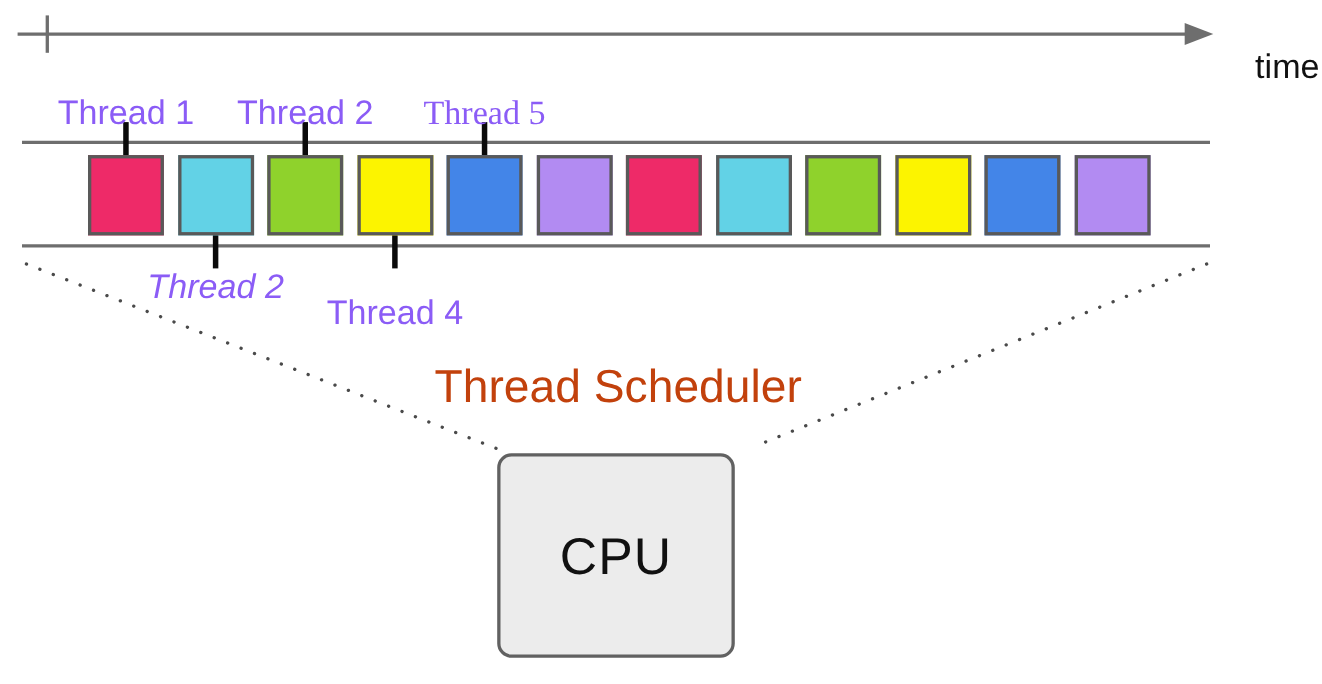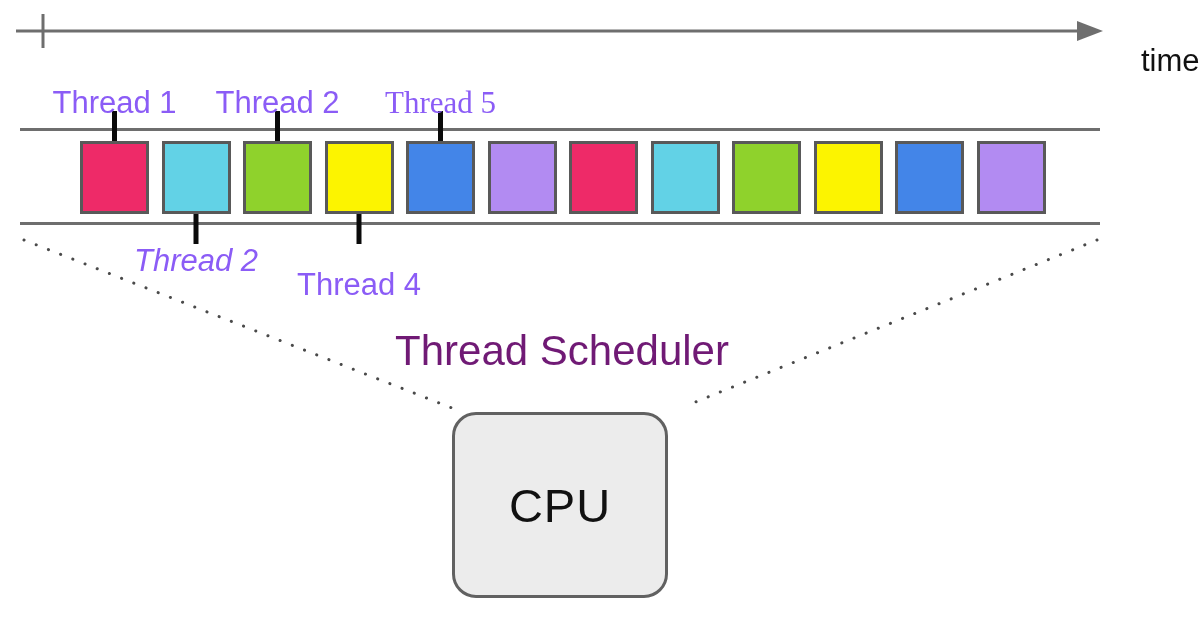--- a/index.html
+++ b/index.html
@@ -52,21 +52,21 @@
     font-size: 42px;
     white-space: nowrap;
   }
   .cpu-box {
     position: absolute;
     left: 452px;
     top: 412px;
     width: 216px;
     height: 186px;
     box-sizing: border-box;
-    border-radius: 24px;
+    border-radius: 13px;
     border: 3px solid #616161;
     display: flex;
     align-items: center;
     justify-content: center;
   }
   .cpu-box span {
     font-size: 47px;
     color: #111111;
     letter-spacing: 1px;
   }
@@ -119,19 +119,19 @@
   <div id="thread-labels">
       <div class="thread-label" style="left: 114.5px; top: 87px;">Thread 1</div>
       <div class="thread-label" style="left: 196px; top: 245px; font-style: italic;">Thread 2</div>
       <div class="thread-label" style="left: 277.5px; top: 87px;">Thread 2</div>
       <div class="thread-label" style="left: 359px; top: 245px; margin-top: 24px;">Thread 4</div>
       <div class="thread-label" style="left: 440.5px; top: 87px; font-family: Liberation Serif, serif;">Thread 5</div>
     </div>
 
   <div class="time-label" style="color: rgb(17, 17, 17);">time</div>
 
-  <div class="scheduler-label" style="color: #701a75;">Thread Scheduler</div>
+  <div class="scheduler-label" style="color: #c2410c;">Thread Scheduler</div>
 
   <div class="cpu-box" style="background: rgb(236, 236, 236); border-color: rgb(97, 97, 97);">
     <span style="color: rgb(17, 17, 17);">CPU</span>
   </div>
 
 </div>
 
 </body></html>

